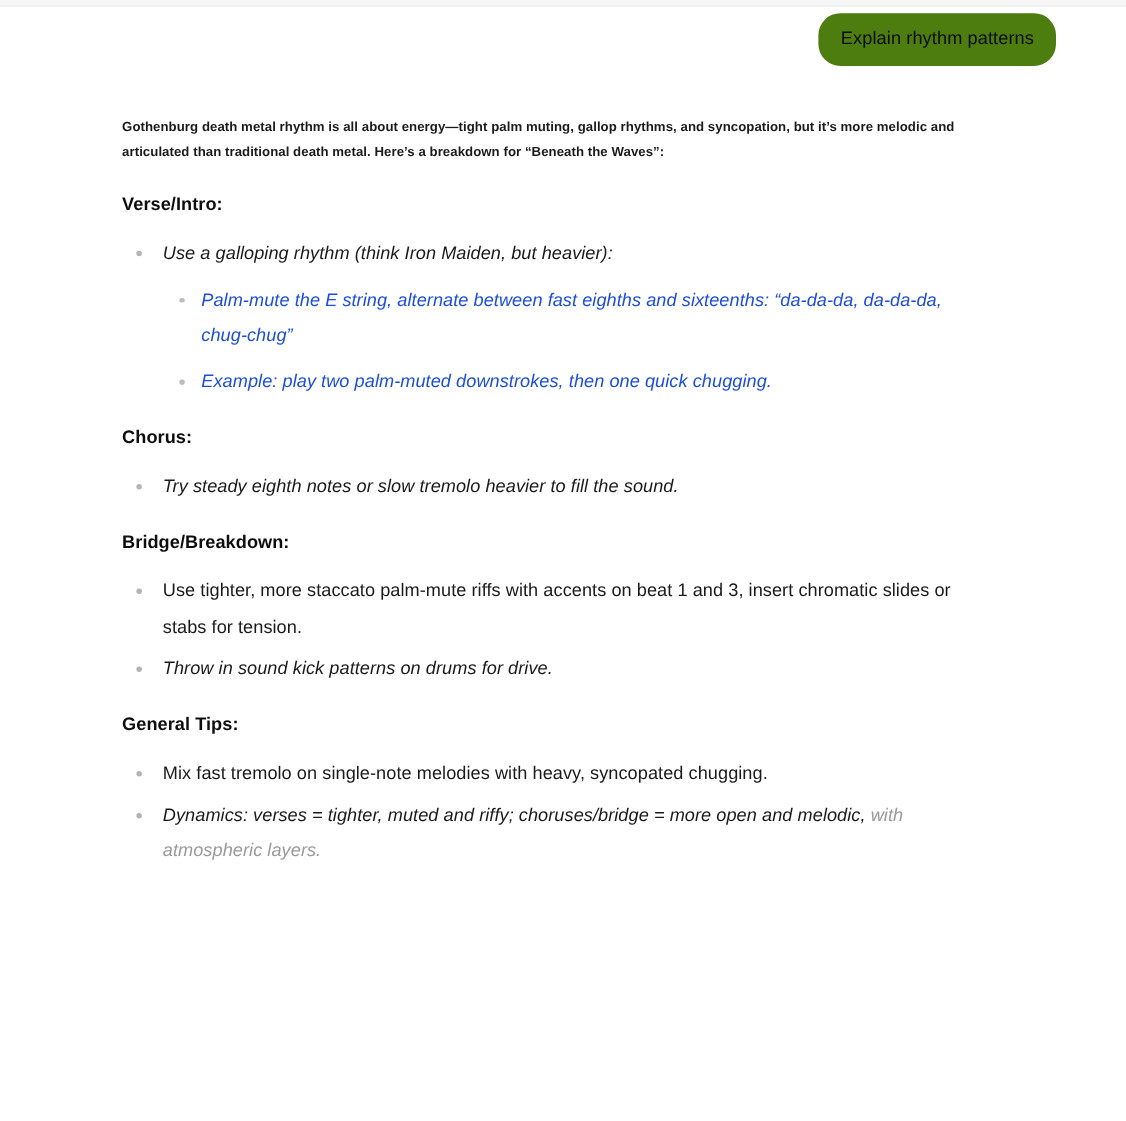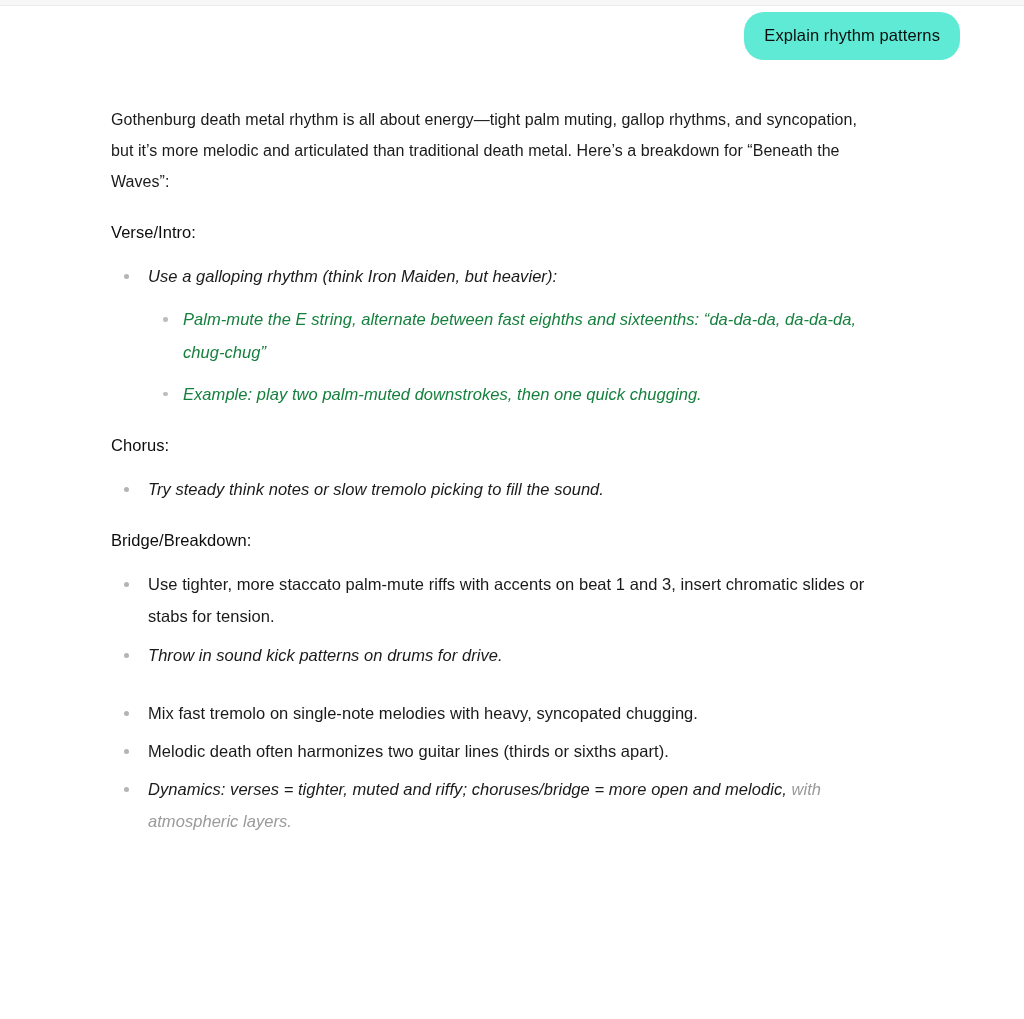--- a/index.html
+++ b/index.html
@@ -33,47 +33,48 @@
   }
 
   
   .user-turn {
     display: flex;
     justify-content: flex-end;
     padding-right: 64px;
     margin-bottom: 44px;
   }
   .user-bubble {
-    background: #5eead4;
+    background: #4d7c0f;
     color: #0d0d0d;
     border-radius: 20px;
     padding: 11px 20px 12px 20px;
     font-size: 16.5px;
     line-height: 1.5;
     max-width: 560px;
     letter-spacing: 0.1px;
   }
 
   
   .assistant-turn {
     padding-left: 111px;
     padding-right: 148px;
   }
 
   .para {
-    font-size: 16px;
+    font-size: 12px;
     line-height: 1.95;
     color: #1a1a1a;
     margin: 0 0 26px 0;
     letter-spacing: 0.05px;
+    font-weight: bold;
   }
 
   .section-heading {
     font-size: 16.5px;
-    font-weight: 400;
+    font-weight: 700;
     color: #0d0d0d;
     margin: 0 0 18px 0;
     letter-spacing: 0.05px;
   }
 
   ul.bullets {
     list-style: none;
     margin: 0 0 26px 0;
     padding: 0;
   }
@@ -101,21 +102,21 @@
   ul.sub-bullets {
     list-style: none;
     margin: 11px 0 0 0;
     padding: 0;
   }
   ul.sub-bullets > li {
     position: relative;
     padding-left: 35px;
     font-size: 16.5px;
     line-height: 1.95;
-    color: #15803d;
+    color: #1d4ed8;
     margin-bottom: 10px;
   }
   ul.sub-bullets > li:last-child { margin-bottom: 0; }
   ul.sub-bullets > li::before {
     content: "";
     position: absolute;
     left: 15px;
     top: 14px;
     width: 4.5px;
     height: 4.5px;
@@ -148,31 +149,31 @@
         <span>Use a galloping rhythm (think Iron Maiden, but heavier):</span>
         <ul class="sub-bullets">
           <li>Palm-mute the E string, alternate between fast eighths and sixteenths: “da-da-da, da-da-da, chug-chug”</li>
           <li>Example: play two palm-muted downstrokes, then one quick chugging.</li>
         </ul>
       </li>
     </ul>
 
     <h3 class="section-heading">Chorus:</h3>
     <ul class="bullets">
-      <li>Try steady think notes or slow tremolo picking to fill the sound.</li>
+      <li>Try steady eighth notes or slow tremolo heavier to fill the sound.</li>
     </ul>
 
     <h3 class="section-heading">Bridge/Breakdown:</h3>
     <ul class="bullets">
       <li>Use tighter, more staccato palm-mute riffs with accents on beat 1 and 3, insert chromatic slides or stabs for tension.</li>
       <li>Throw in sound kick patterns on drums for drive.</li>
     </ul>
 
+    <h3 class="section-heading">General Tips:</h3>
     <ul class="bullets">
       <li>Mix fast tremolo on single-note melodies with heavy, syncopated chugging.</li>
-      <li>Melodic death often harmonizes two guitar lines (thirds or sixths apart).</li>
       <li>
         <span>Dynamics: verses = tighter, muted and riffy; choruses/bridge = more open and melodic,</span><span class="streaming-tail"> with atmospheric layers.</span>
       </li>
     </ul>
 
   </div>
 </div>
 
 </body></html>

